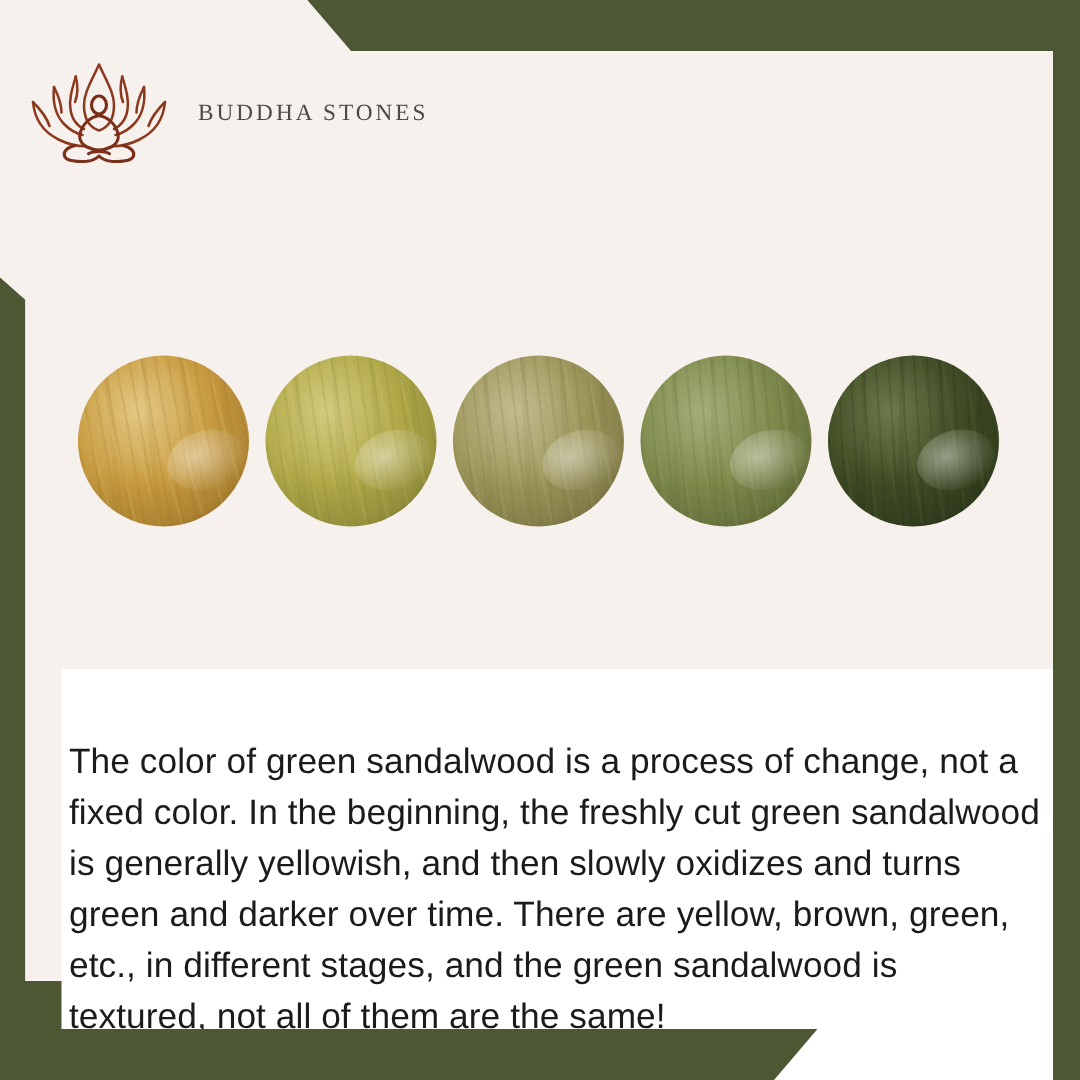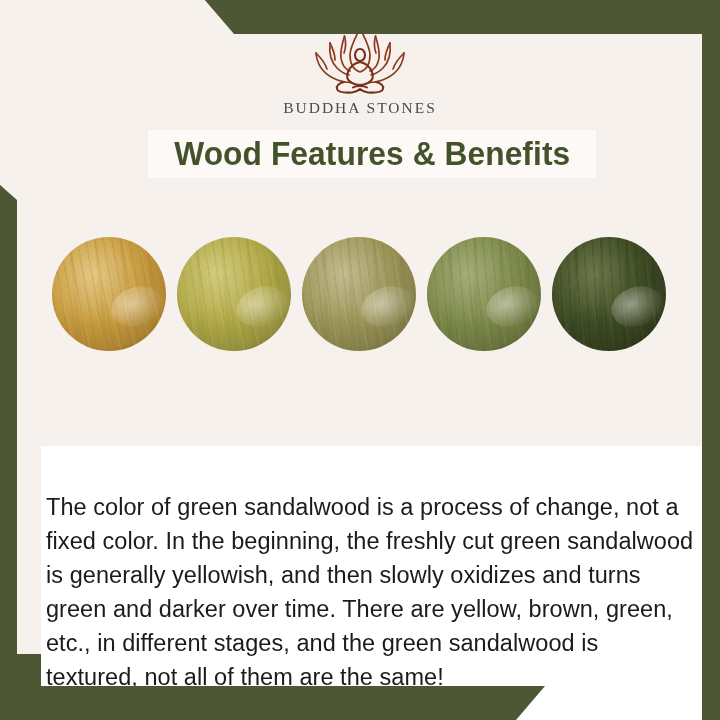--- a/index.html
+++ b/index.html
@@ -67,21 +67,21 @@
   }
 
   
   .brand {
     position: absolute;
     left: 0;
     top: 0;
     width: 720px;
     height: 126px;
     display: flex;
-    flex-direction: column;
+    flex-direction: row;
     align-items: center;
     justify-content: flex-start;
     padding-top: 22px;
     box-sizing: border-box;
     pointer-events: none;
   }
   .logo-mark {
     width: 132px;
     height: 74px;
     display: block;
@@ -293,23 +293,20 @@
                    C124 140 128 138 132 134 C136 138 140 140 148 141
                    C164 142 176 140 178 134 C180 128 174 122 164 120"></path>
 
           <path d="M118 131 C124 127 140 127 146 131"></path>
         </g>
       </svg>
     </span>
     <span class="brand-name">BUDDHA STONES</span>
   </div>
 
-  <div class="title-plate">
-    <span class="title-text">Wood Features &amp; Benefits</span>
-  </div>
 
   <div class="bead-strip">
 
     <div class="bead" style="background: radial-gradient(circle at 36% 32%, rgb(224, 194, 119) 0%, rgb(199, 155, 63) 46%, rgb(169, 124, 43) 100%);">
       <span class="grain" style="background-image: repeating-linear-gradient(84deg, rgba(0, 0, 0, 0) 0px, rgba(0, 0, 0, 0) 2px, rgba(169, 124, 43, 0.3) 2px, rgba(169, 124, 43, 0.3) 3.4px, rgba(0, 0, 0, 0) 3.4px, rgba(0, 0, 0, 0) 7px), repeating-linear-gradient(79deg, rgba(0, 0, 0, 0) 0px, rgba(0, 0, 0, 0) 4px, rgba(224, 194, 119, 0.26) 4px, rgba(224, 194, 119, 0.26) 5.6px, rgba(0, 0, 0, 0) 5.6px, rgba(0, 0, 0, 0) 12px), repeating-linear-gradient(88deg, rgba(0, 0, 0, 0) 0px, rgba(0, 0, 0, 0) 9px, rgba(169, 124, 43, 0.2) 9px, rgba(169, 124, 43, 0.2) 12px, rgba(0, 0, 0, 0) 12px, rgba(0, 0, 0, 0) 21px), radial-gradient(130% 26% at 46% 56%, rgba(224, 194, 119, 0.22) 0%, rgba(0, 0, 0, 0) 70%); transform: rotate(-4deg) scale(1.22); opacity: 0.72;"></span>
       <span class="sheen"></span>
       <span class="vignette"></span>
     </div>
 
     <div class="bead" style="background: radial-gradient(circle at 36% 32%, rgb(207, 197, 113) 0%, rgb(176, 168, 71) 46%, rgb(142, 140, 58) 100%);">

